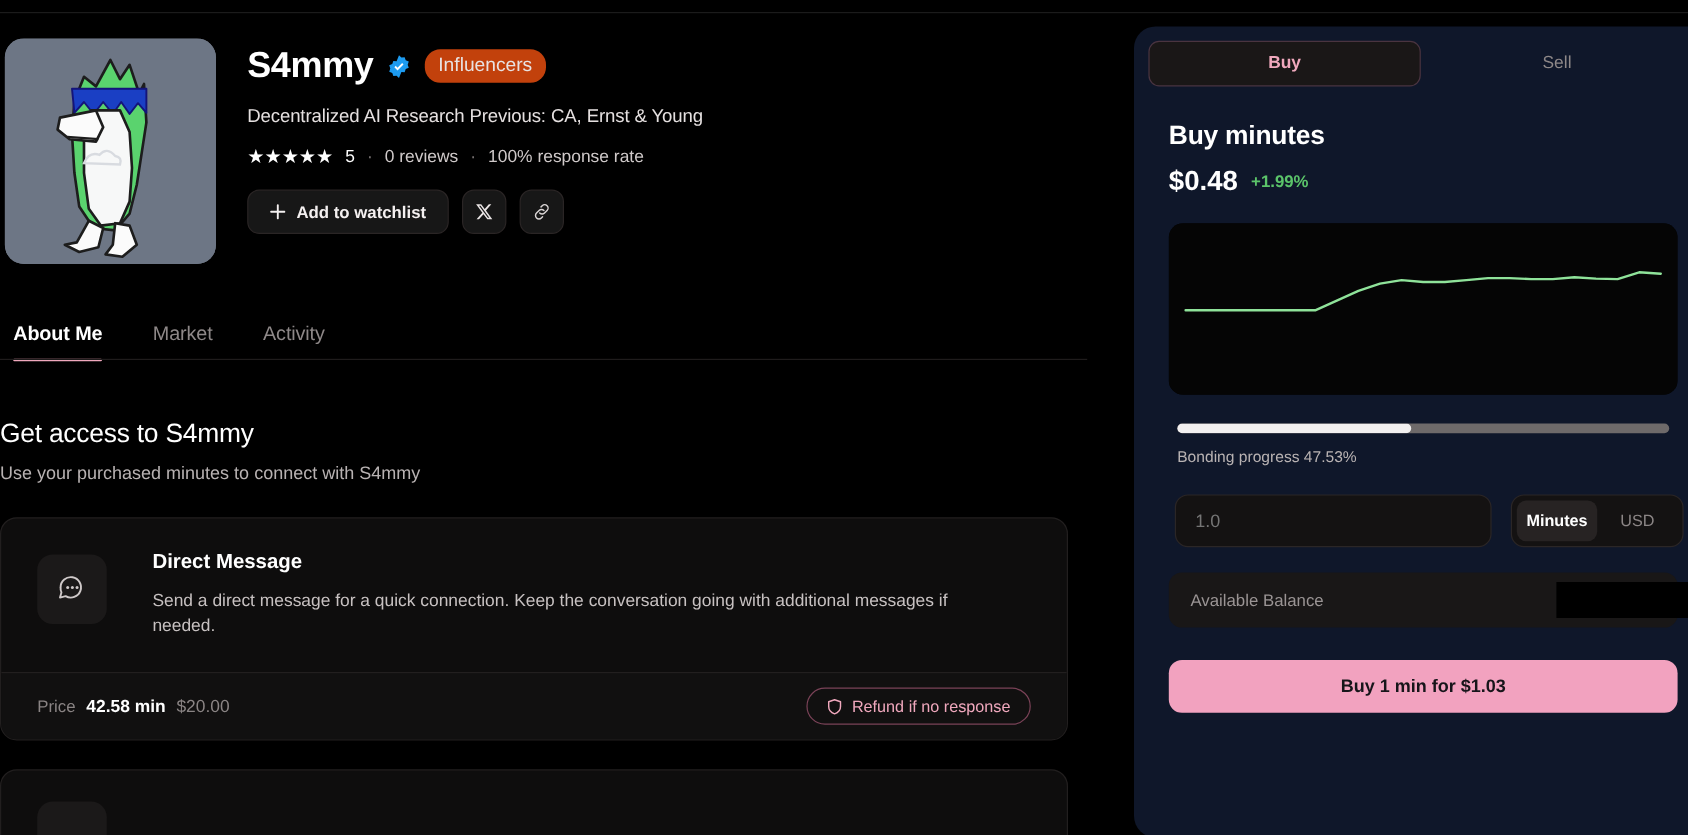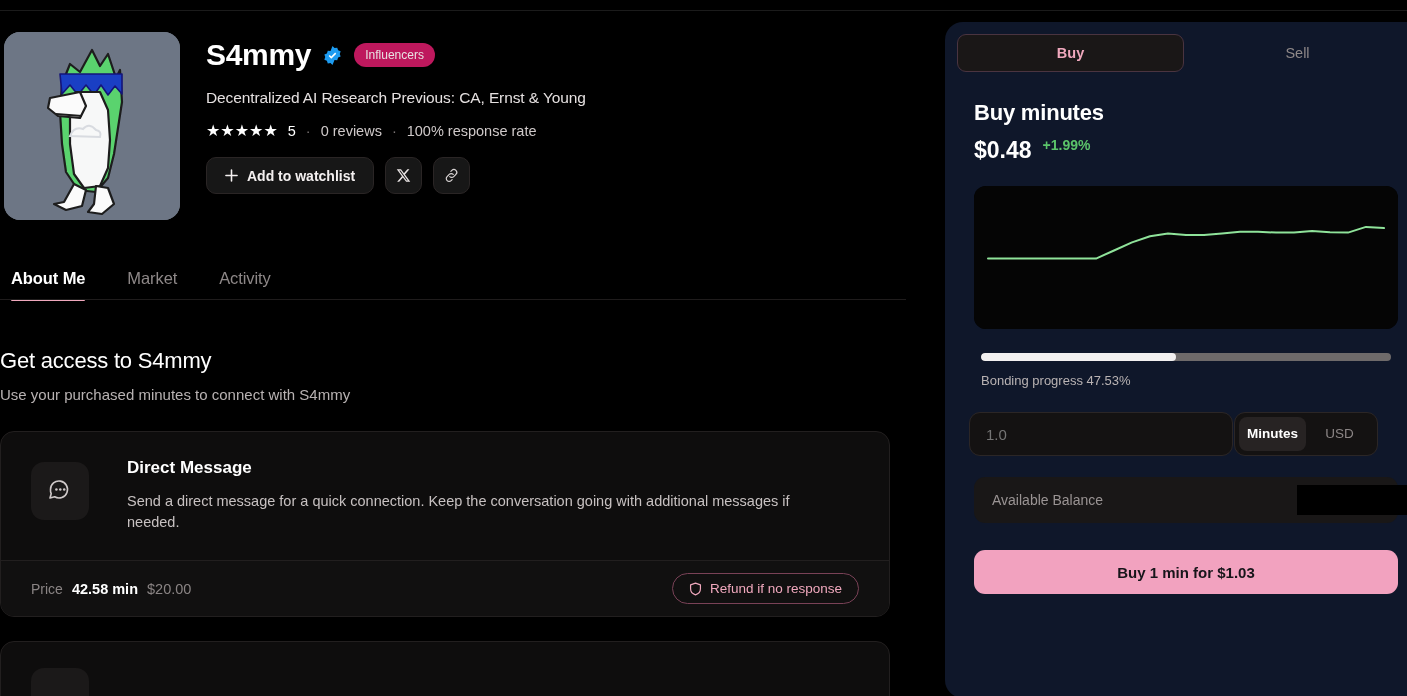--- a/index.html
+++ b/index.html
@@ -34,22 +34,22 @@
   .avatar svg { display: block; width: 176px; height: 188px; }
 
   .pinfo { position: absolute; left: 206px; top: 10px; right: 0; }
 
   .name-row { display: flex; align-items: center; gap: 11px; height: 46px; }
   .pname {
     font-size: 30px; font-weight: 700; color: #ffffff; letter-spacing: -0.3px;
   }
   .verified { width: 21px; height: 21px; display: block; }
   .cat-badge {
-    background: #be185d; color: #e8e2e2;
-    font-size: 12px; padding: 5px 11px; border-radius: 13px;
+    background: #c2410c; color: #e8e2e2;
+    font-size: 16px; padding: 5px 11px; border-radius: 13px;
     white-space: nowrap;
   }
 
   .bio {
     margin-top: 11px; font-size: 15.5px; color: #e5e0e0; letter-spacing: -0.1px;
   }
 
   .stats-row {
     margin-top: 14px; display: flex; align-items: center; gap: 7px;
     font-size: 14.5px; color: #cfc9c9;
@@ -160,40 +160,40 @@
   }
   .bs-tab.active {
     background: #1a1717; border: 1px solid #4a3440; color: #f0a8bd; font-weight: 600;
     line-height: 36px;
   }
 
   .buy-title {
     margin: 28px 0 0 29px; font-size: 22px; font-weight: 700; color: #ffffff;
     letter-spacing: -0.2px;
   }
-  .price-row { margin: 11px 0 15px 29px; display: flex; align-items: flex-start; gap: 11px; }
+  .price-row { margin: 11px 0 15px 29px; display: flex; align-items: center; gap: 11px; }
   .big-price { font-size: 23px; font-weight: 700; color: #ffffff; }
   .delta { font-size: 14px; color: #5bc46a; font-weight: 600; }
 
   .chart-box {
     margin: 22px 0 0 29px; width: 424px; height: 143px;
     background: #050505; border-radius: 12px; overflow: hidden;
   }
   .chart-box svg { display: block; }
 
   .bond-wrap { margin: 24px 0 0 36px; width: 410px; }
   .bond-track {
     width: 410px; height: 8px; border-radius: 5px; background: #6e6a6a; overflow: hidden;
   }
   .bond-fill { height: 8px; border-radius: 5px; background: #f2f0f0; }
   .bond-label {
     margin-top: 12px; text-align: left; font-size: 13px; color: #b9b3b3; width: 410px;
   }
 
-  .amount-row { margin: 24px 0 0 24px; display: flex; gap: 1px; align-items: flex-start; }
+  .amount-row { margin: 24px 0 0 34px; display: flex; gap: 16px; align-items: flex-start; }
   .amount-input {
     width: 264px; height: 44px; border-radius: 11px;
     background: #141212; border: 1px solid #2b2626;
     color: #8c8686; font-size: 15px; padding: 0 16px;
     outline: none; font-family: "Liberation Sans", sans-serif;
   }
   .unit-toggle {
     width: 144px; height: 44px; border-radius: 11px;
     background: #141212; border: 1px solid #2b2626;
     display: flex; align-items: center; padding: 4px; gap: 0;

